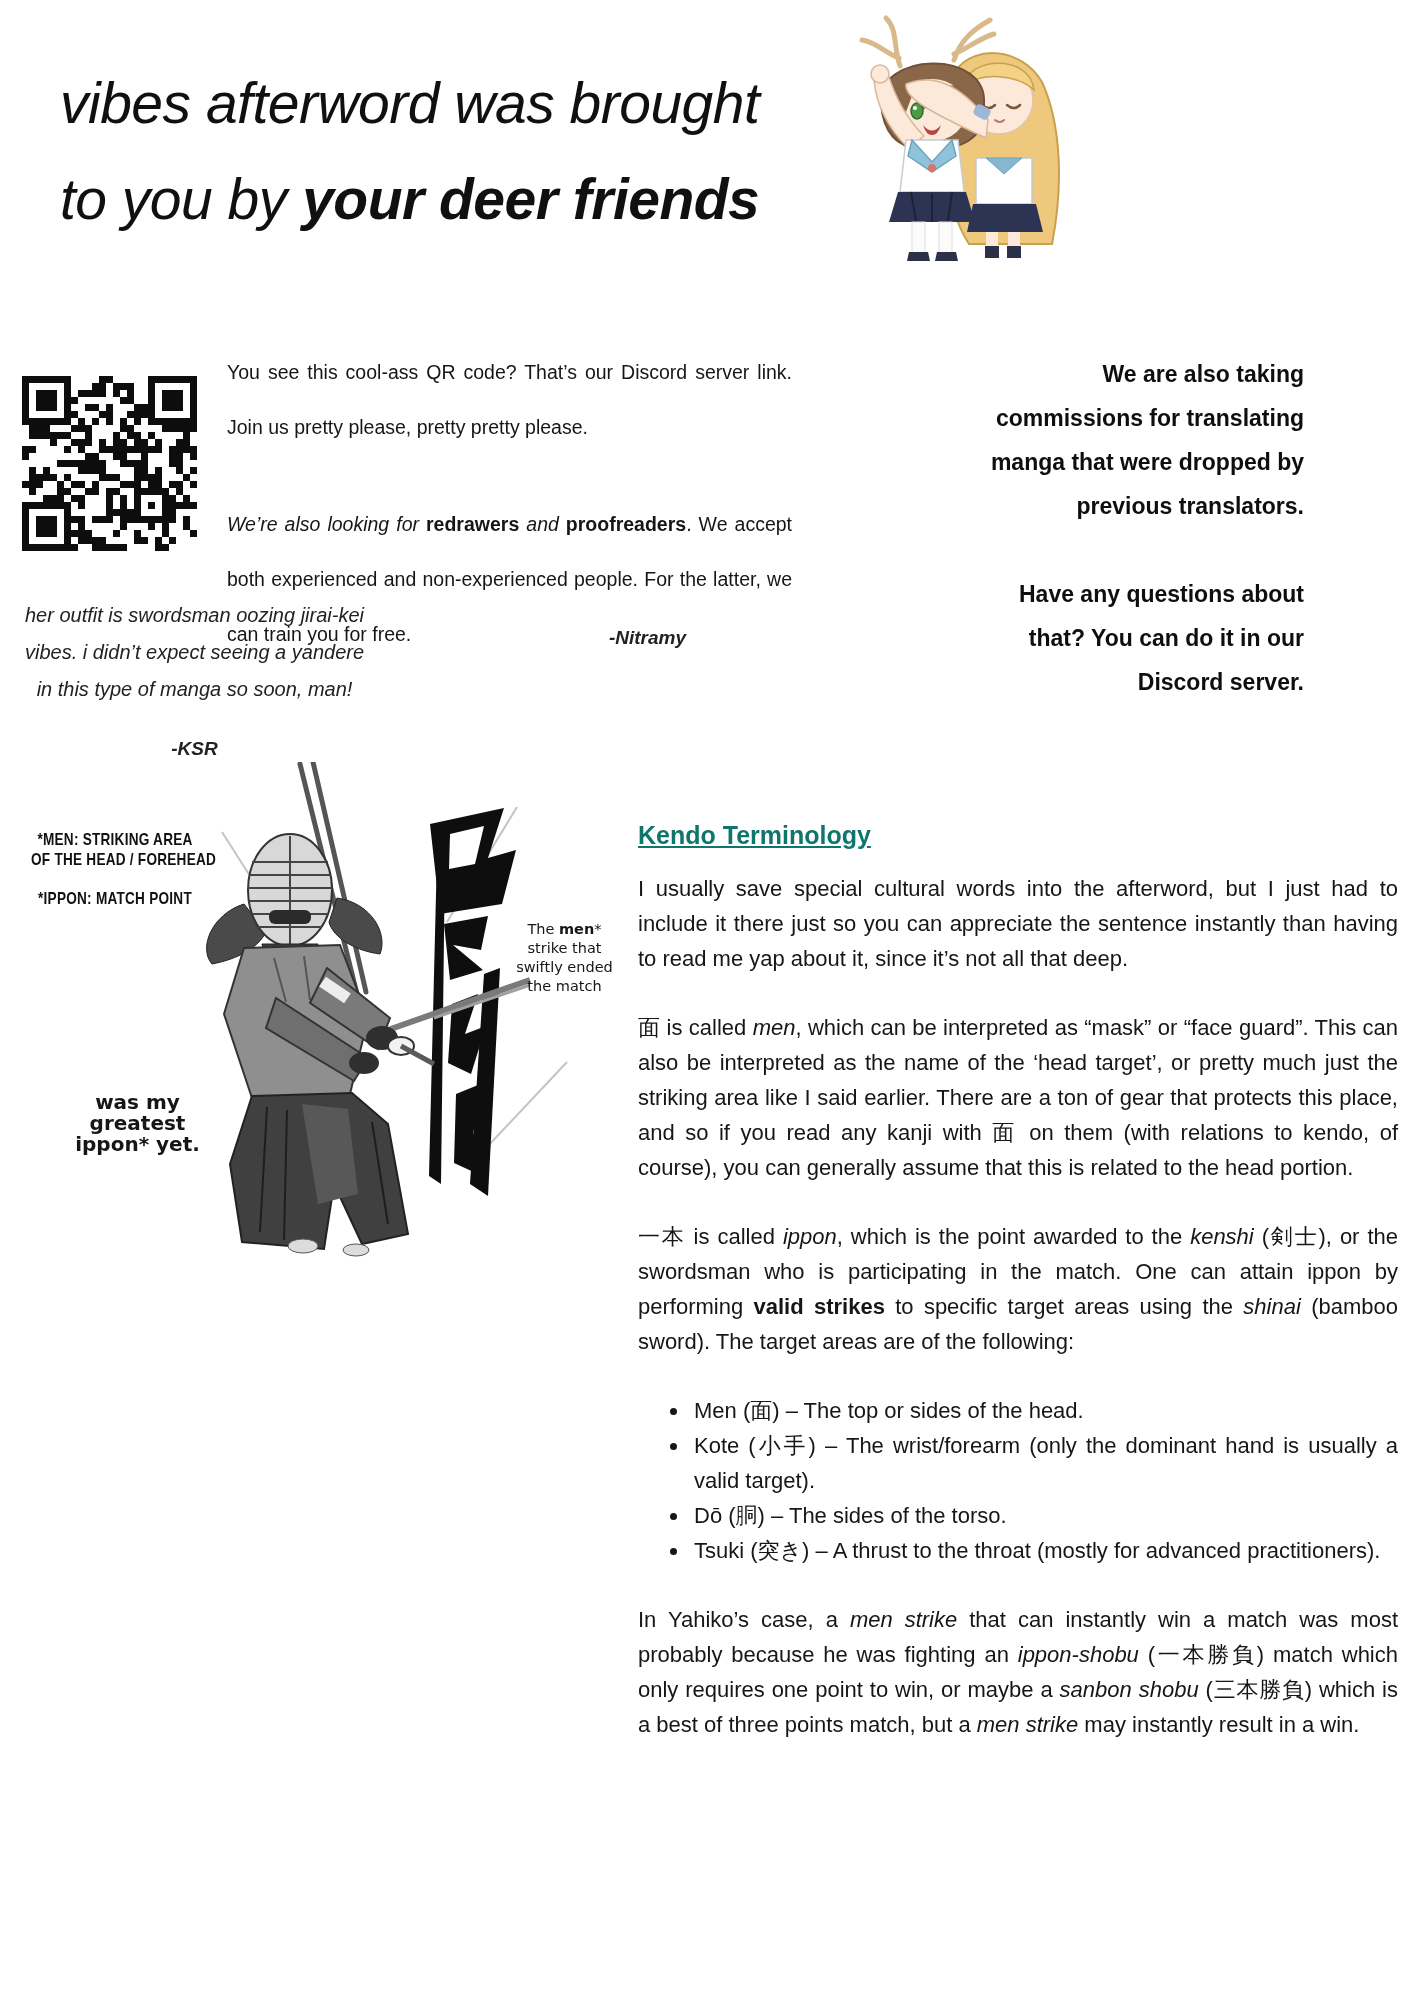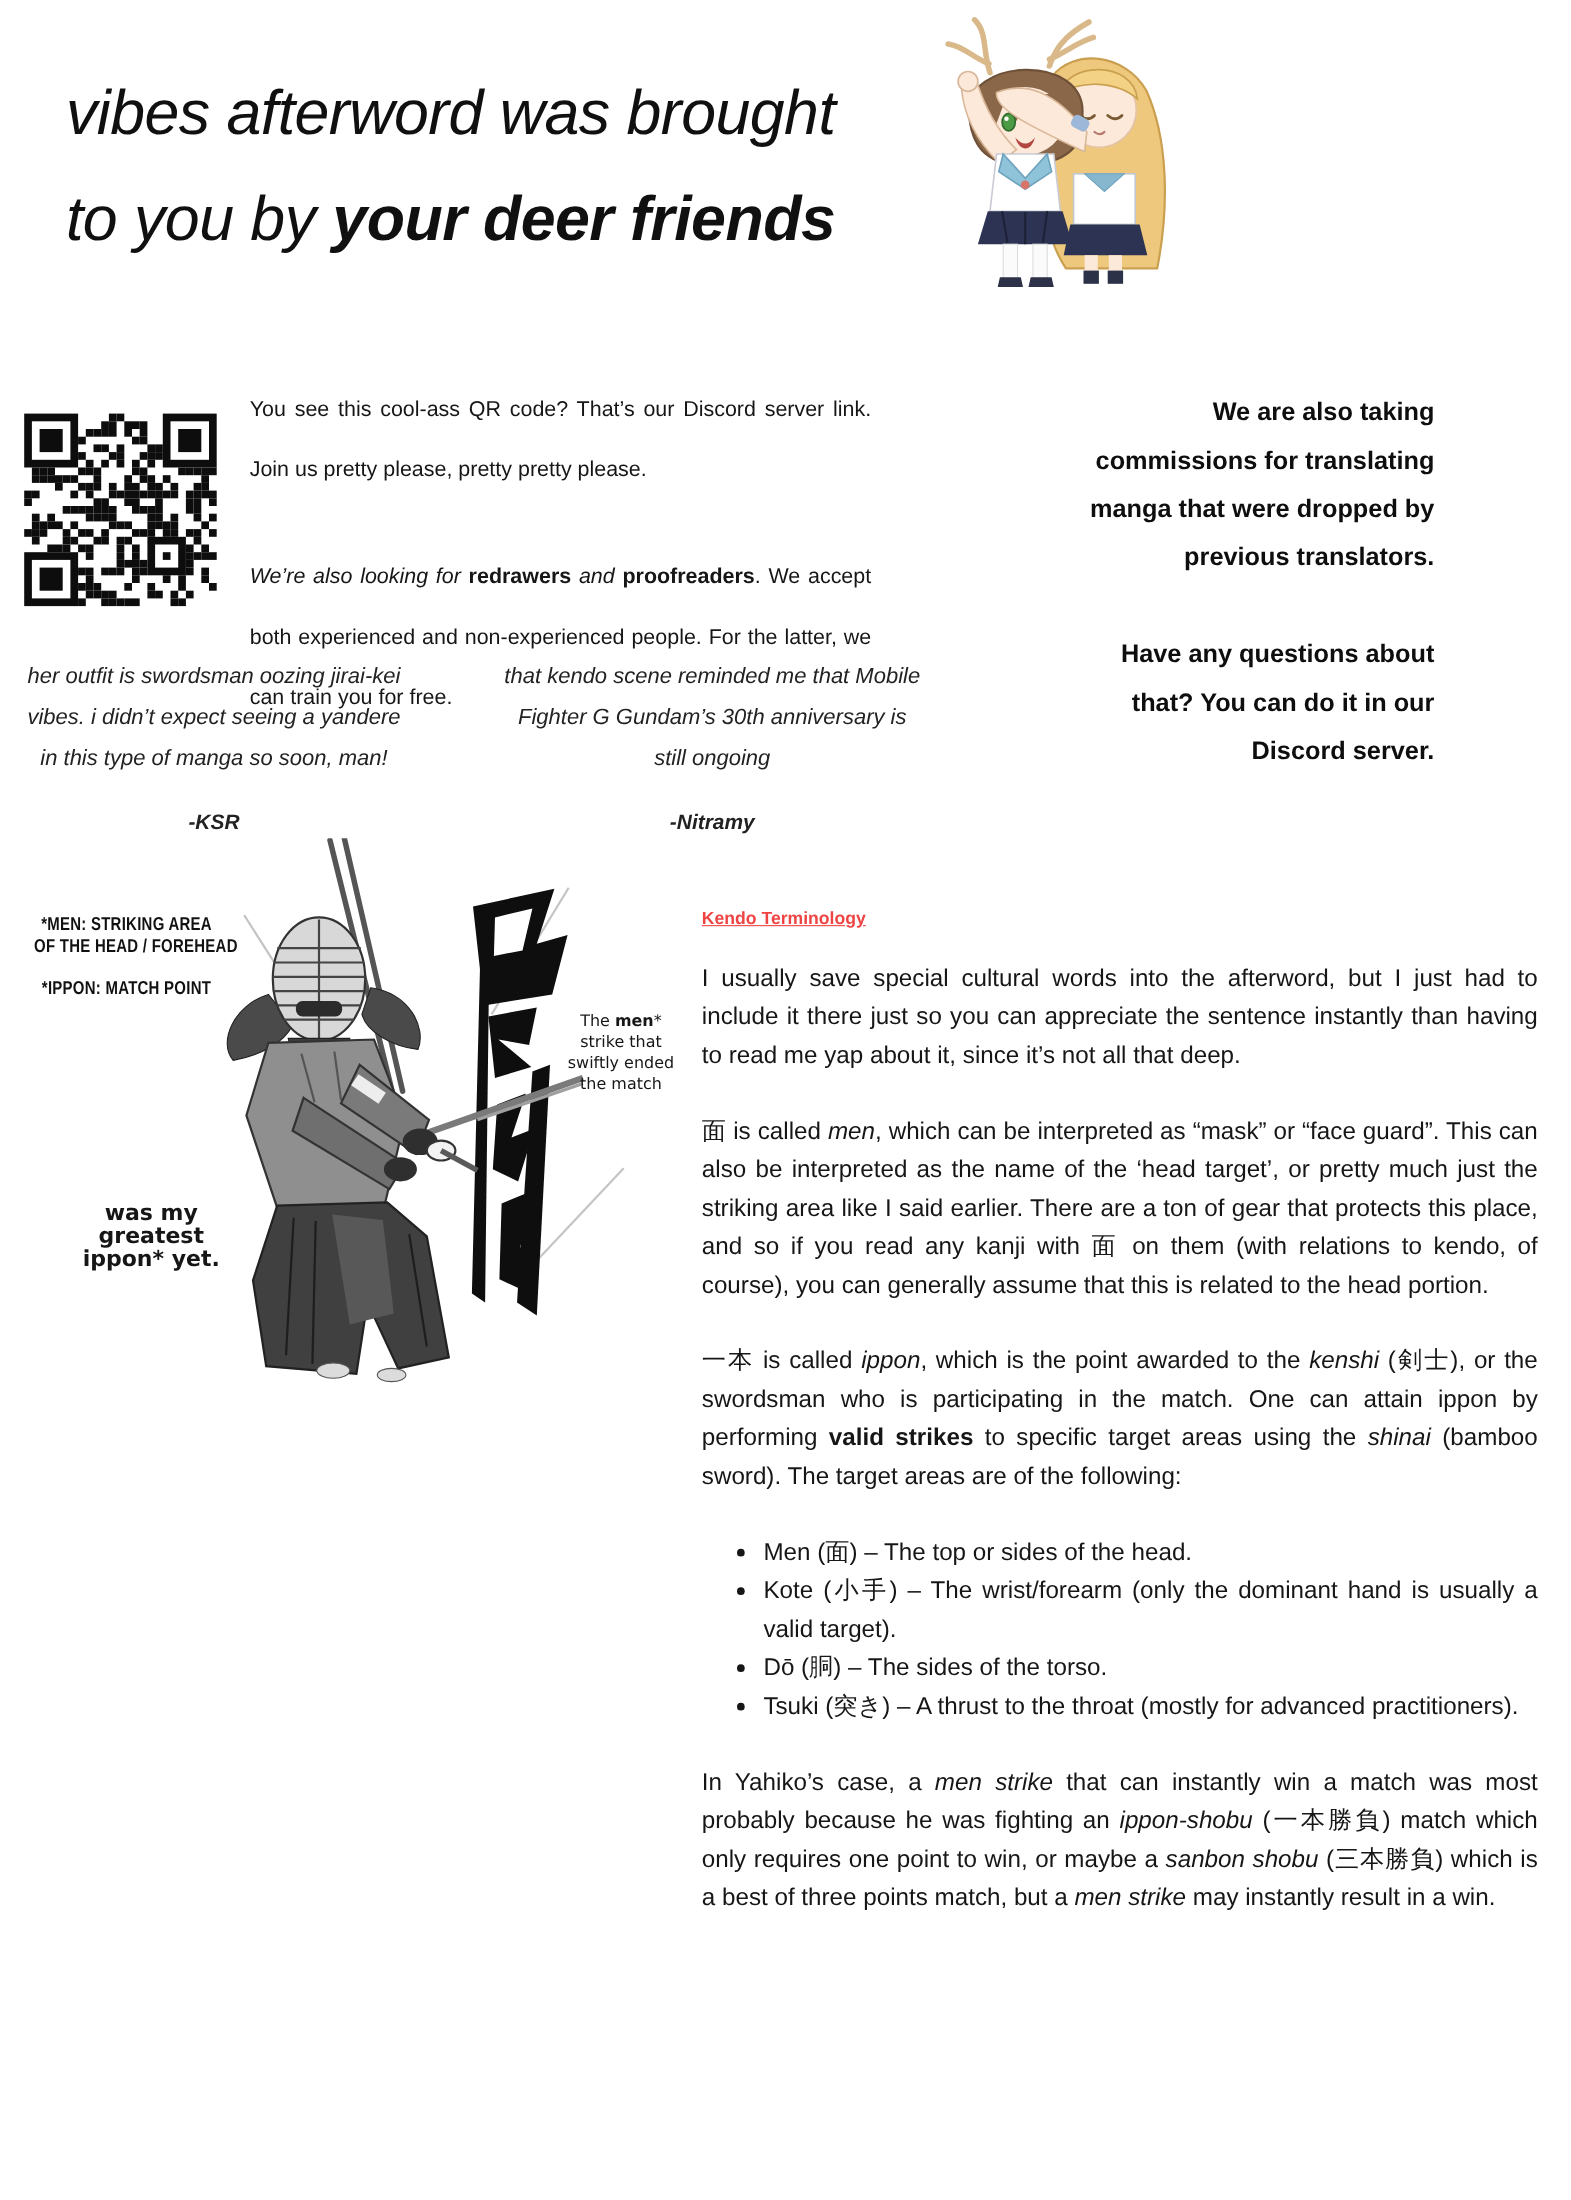--- a/index.html
+++ b/index.html
@@ -39,22 +39,22 @@
          transform:scaleX(0.8);transform-origin:center;white-space:nowrap;}
   .mnote1{top:830px;}
   .mnote2{top:889px;}
   .mcap{position:absolute;font-family:"DejaVu Sans",sans-serif;color:#161616;text-align:center;}
   .capR{left:512px;top:920px;width:105px;font-size:14.5px;line-height:19px;}
   .capL{left:50px;top:1092px;width:175px;font-size:20px;line-height:21px;font-weight:600;}
 
   
   .kendo{position:absolute;left:638px;top:818px;width:760px;font-size:22px;
          line-height:35px;text-align:justify;color:#161616;}
-  .kendo h2{margin:0 0 18px 0;font-size:16px;font-weight:700;text-decoration:underline;
-            text-align:left;color:#ef4444;}
+  .kendo h2{margin:0 0 18px 0;font-size:25px;font-weight:700;text-decoration:underline;
+            text-align:left;color:#0f766e;}
   .kendo p{margin:0 0 34px 0;}
   .kendo ul{margin:0 0 34px 0;padding-left:52px;}
   .kendo li{padding-left:4px;margin:0;text-align:justify;}
 </style>
 </head>
 <body>
 
 <div class="page">
 
   <div class="title">
@@ -348,21 +348,20 @@
   <div class="side">
     <div class="blk">We are also taking commissions for translating manga that were dropped by previous translators.</div>
     <div class="blk">Have any questions about that? You can do it in our Discord server.</div>
   </div>
 
   <div class="quote q1">
     <div>her outfit is swordsman oozing jirai-kei vibes. i didn’t expect seeing a yandere in this type of manga so soon, man!</div>
     <div class="author">-KSR</div>
   </div>
   <div class="quote q2">
-    <div>that kendo scene reminded me that Mobile Fighter G Gundam’s 30th anniversary is still ongoing</div>
     <div class="author">-Nitramy</div>
   </div>
 
   <div class="mnote mnote1">
     <div>*MEN: STRIKING AREA</div>
     <div>OF THE HEAD / FOREHEAD</div>
   </div>
   <div class="mnote mnote2">*IPPON: MATCH POINT</div>
 
   <svg class="manga-art" viewBox="0 0 425 498">

